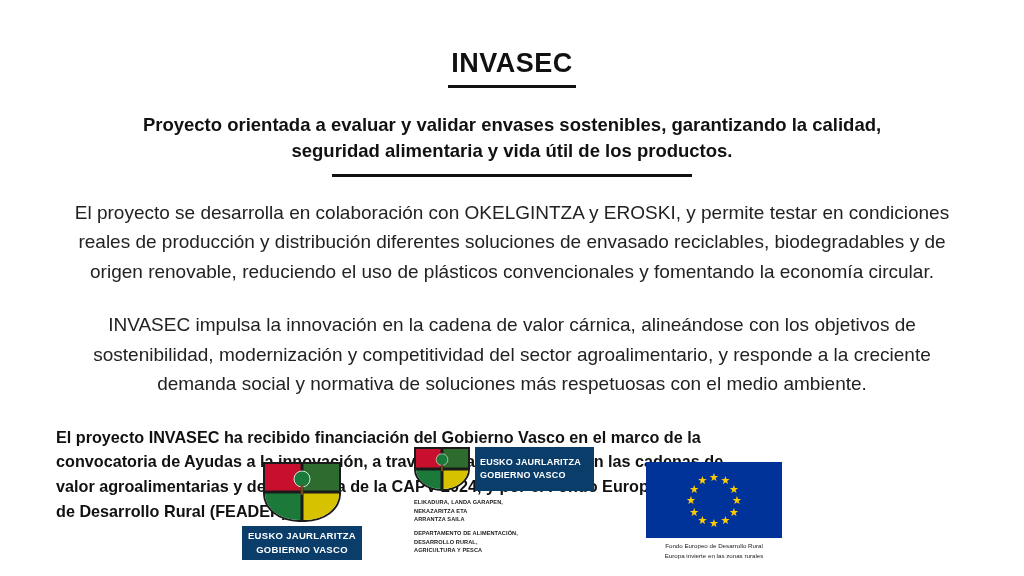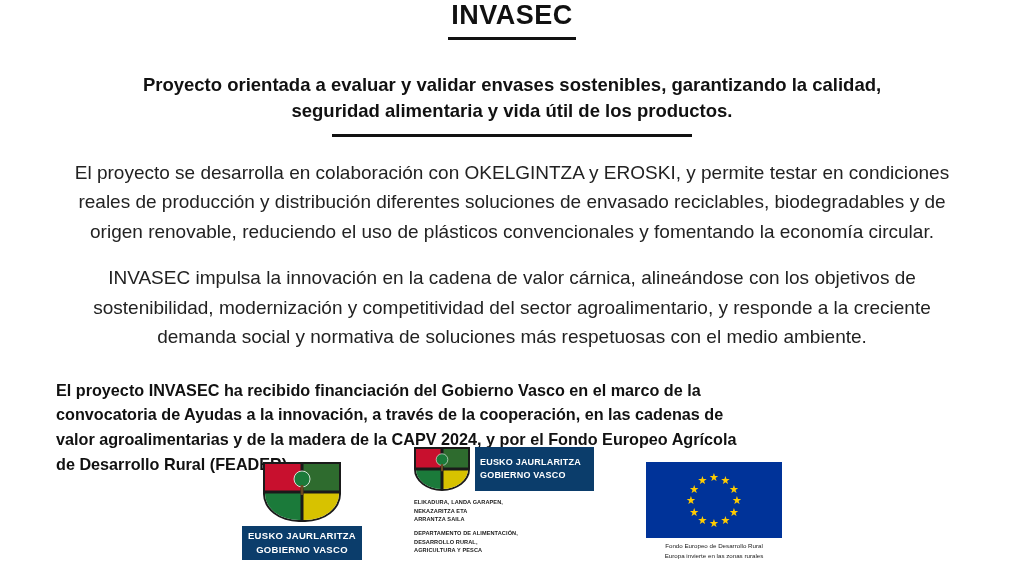--- a/index.html
+++ b/index.html
@@ -20,30 +20,31 @@
     height: 576px;
     box-sizing: border-box;
   }
   .title {
     text-align: center;
     font-size: 27px;
     font-weight: bold;
     letter-spacing: 0.5px;
     color: #111111;
     margin: 0;
+    padding-top: 48px;
   }
   .title-rule {
     width: 128px;
     height: 3px;
     background: #111111;
     margin: 6px auto 0 auto;
   }
   .subtitle {
     width: 830px;
-    margin: 32px auto 0 auto;
+    margin: 24px auto 0 auto;
     text-align: center;
     font-size: 18.5px;
     font-weight: bold;
     line-height: 1.38;
     color: #111111;
   }
   .sub-rule {
     width: 360px;
     height: 3px;
     background: #111111;
@@ -51,21 +52,21 @@
   }
   .para {
     width: 910px;
     margin: 21px auto 0 auto;
     text-align: center;
     font-size: 19px;
     line-height: 1.55;
     color: #222222;
   }
   .para.second {
-    margin-top: 17px;
+    margin-top: 24px;
   }
   .funding {
     width: 700px;
     margin: 26px 0 0 56px;
     text-align: left;
     font-size: 16.2px;
     font-weight: bold;
     line-height: 1.52;
     color: #111111;
   }

